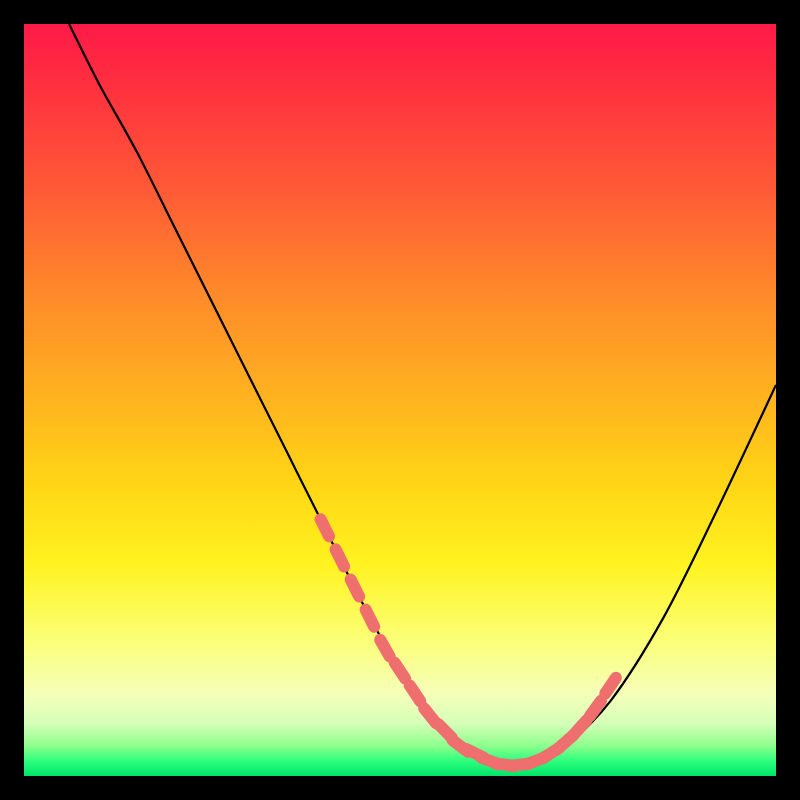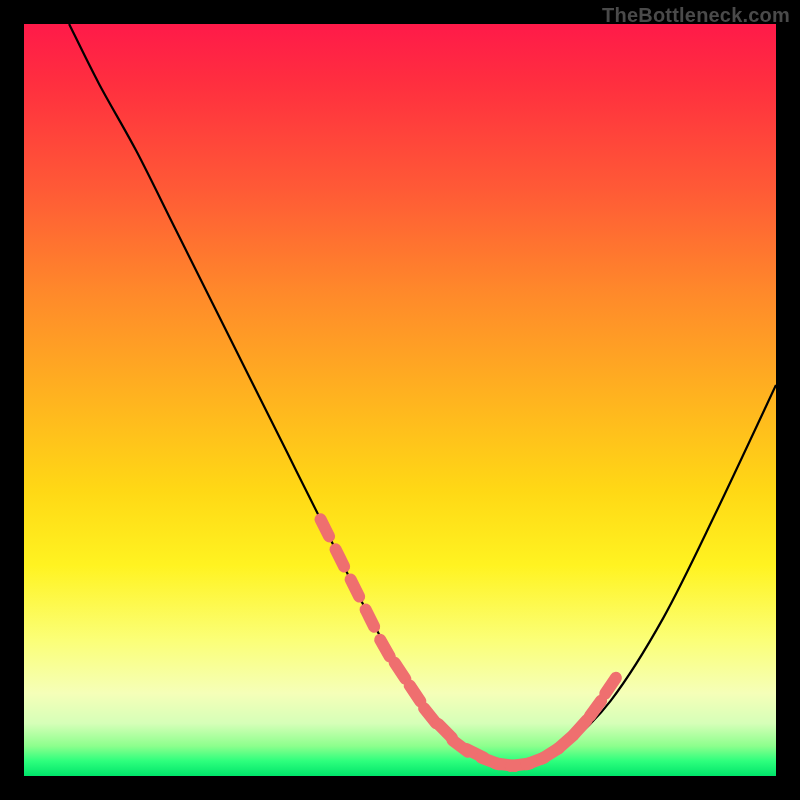--- a/index.html
+++ b/index.html
@@ -60,21 +60,20 @@
     width: 752px;
     height: 752px;
     pointer-events: none;
   }
 </style>
 </head>
 <body>
 
 <div class="frame">
   <div class="plot"></div>
-  <div class="watermark">TheBottleneck.com</div>
   <svg class="curve" viewBox="0 0 752 752" preserveAspectRatio="none">
     <path fill="none" stroke="#000000" stroke-width="2.2" d="M 45.1 0.0 C 50.1 10.0, 63.9 38.9, 75.2 60.2 C 86.5 81.5, 100.3 104.0, 112.8 127.8 C 125.3 151.7, 137.9 178.0, 150.4 203.0 C 162.9 228.1, 175.5 253.2, 188.0 278.2 C 200.5 303.3, 213.1 328.4, 225.6 353.4 C 238.1 378.5, 250.7 403.6, 263.2 428.6 C 275.7 453.7, 288.3 478.8, 300.8 503.8 C 313.3 528.9, 325.9 555.2, 338.4 579.0 C 350.9 602.9, 363.5 626.7, 376.0 646.7 C 388.5 666.8, 403.6 686.8, 413.6 699.4 C 423.6 711.9, 427.4 715.7, 436.2 721.9 C 444.9 728.2, 457.5 733.2, 466.2 737.0 C 475.0 740.7, 481.3 744.5, 488.8 744.5 C 496.3 744.5, 502.6 740.7, 511.4 737.0 C 520.1 733.2, 528.9 731.9, 541.4 721.9 C 554.0 711.9, 570.3 698.1, 586.6 676.8 C 602.9 655.5, 621.7 625.4, 639.2 594.1 C 656.7 562.7, 673.0 527.7, 691.8 488.8 C 710.6 449.9, 742.0 382.3, 752.0 361.0"></path>
     <g>
         <line x1="296.5" y1="495.3" x2="305.1" y2="512.4" stroke="#ef6f6f" stroke-width="12" stroke-linecap="round"></line>
         <line x1="311.5" y1="525.3" x2="320.1" y2="542.5" stroke="#ef6f6f" stroke-width="12" stroke-linecap="round"></line>
         <line x1="326.6" y1="555.4" x2="335.2" y2="572.6" stroke="#ef6f6f" stroke-width="12" stroke-linecap="round"></line>
         <line x1="341.6" y1="585.5" x2="350.2" y2="602.7" stroke="#ef6f6f" stroke-width="12" stroke-linecap="round"></line>
         <line x1="356.2" y1="615.8" x2="365.7" y2="632.5" stroke="#ef6f6f" stroke-width="12" stroke-linecap="round"></line>
         <line x1="370.7" y1="638.7" x2="381.3" y2="654.7" stroke="#ef6f6f" stroke-width="12" stroke-linecap="round"></line>
         <line x1="385.7" y1="661.3" x2="396.4" y2="677.3" stroke="#ef6f6f" stroke-width="12" stroke-linecap="round"></line>

